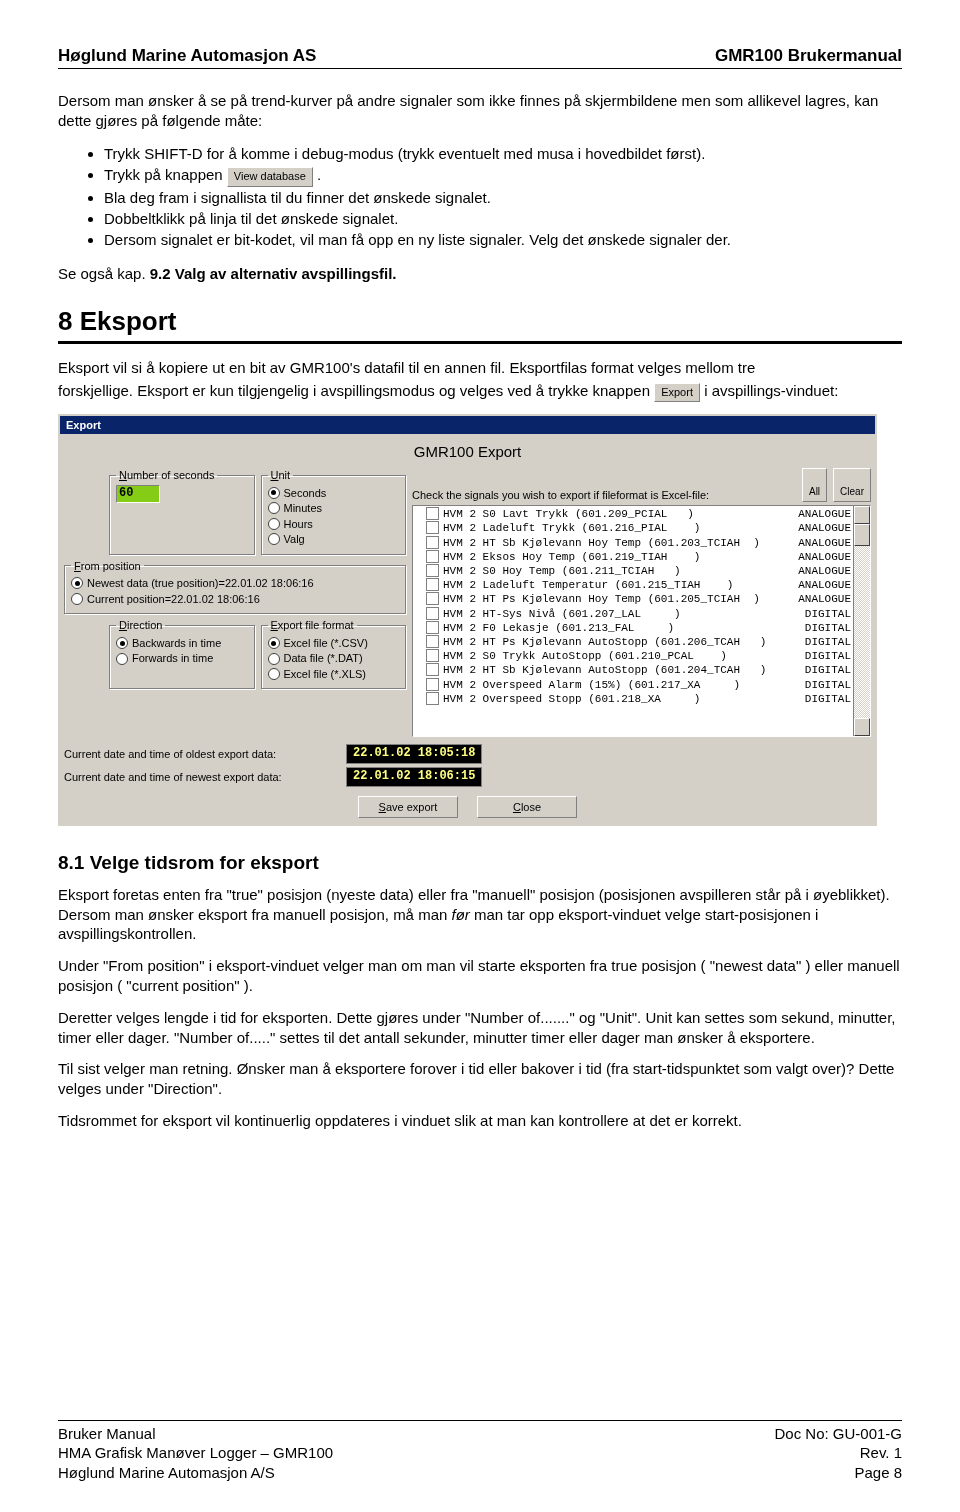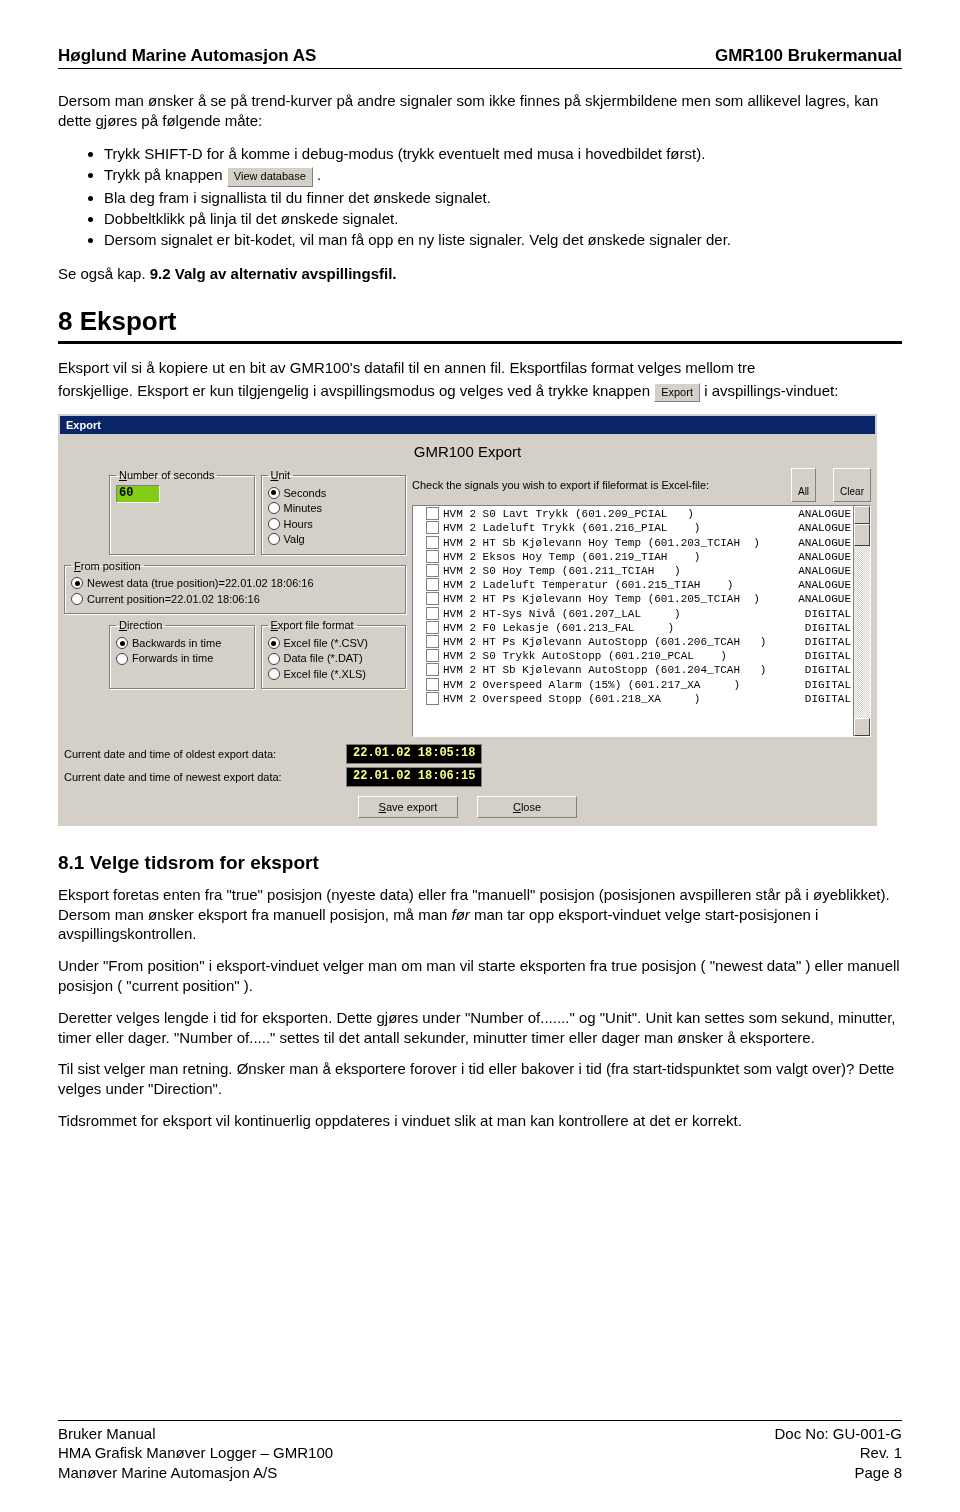--- a/index.html
+++ b/index.html
@@ -27,21 +27,21 @@
   .rightcol { flex:1; }
   fieldset.grp { border:1px solid #808080; margin:0 0 4px 0; padding:2px 6px 6px 6px; box-shadow: inset 1px 1px 0 #fff, 1px 1px 0 #fff; }
   fieldset.grp legend { font-size:11px; padding:0 3px; }
   .row2 { display:flex; gap:6px;margin-left:45px; }
   .row2 > fieldset { flex:1; }
   .numbox { display:inline-block; background:#84cc16; border:1px solid #808080; border-right-color:#fff; border-bottom-color:#fff; width:38px; height:16px; font-family:Liberation Mono, monospace; font-size:12px; font-weight:bold; color:#000; text-align:left; padding:0 2px; }
   .radio { display:flex; align-items:center; gap:4px; margin:1px 0; }
   .radio .r { width:10px; height:10px; border:1px solid #404040; border-radius:50%; background:#fff; display:inline-flex; align-items:center; justify-content:center; }
   .radio .r.sel::after { content:""; width:5px; height:5px; background:#000; border-radius:50%; display:block; }
 
-  .sig-head { display:flex; align-items:center; gap:17px; padding:0 0 3px 0; }
+  .sig-head { display:flex; align-items:flex-end; gap:6px; padding:0 0 3px 0; }
   .sig-head .lbl { flex:1; }
   .smbtn { background:#d4d0c8; border:1px solid #808080; border-top-color:#fff; border-left-color:#fff; font-size:10px; padding:16px 6px; height:16px; line-height:14px; }
   .listbox { background:#fff; border:1px solid #808080; border-right-color:#fff; border-bottom-color:#fff; height:230px; overflow:hidden; display:flex; }
   .listinner { flex:1; font-family:'Courier New',monospace; font-size:11px; color:#000; padding:1px 2px; }
   .listrow { display:flex; white-space:pre; line-height:14.2px;padding-left:11px; }
   .listrow .cb { width:11px; height:11px; border:1px solid #808080; background:#fff; margin-right:4px; flex-shrink:0; }
   .listrow .txt { flex:1; }
   .listrow .type { color:#000; }
   .scrollbar { width:16px; background:#d4d0c8; border-left:1px solid #808080; display:flex; flex-direction:column; }
   .sb-arrow { height:16px; background:#d4d0c8; border:1px solid #fff; border-right-color:#404040; border-bottom-color:#404040; }
@@ -226,21 +226,21 @@
     <p>Til sist velger man retning. Ønsker man å eksportere forover i tid eller bakover i tid (fra start-tidspunktet som valgt over)? Dette velges under "Direction".</p>
     <p>Tidsrommet for eksport vil kontinuerlig oppdateres i vinduet slik at man kan kontrollere at det er korrekt.</p>
   </div>
 
   <div class="footer">
     <hr class="hr-foot">
     <div class="footer-cols">
       <div>
         <div>Bruker Manual</div>
         <div>HMA Grafisk Manøver Logger – GMR100</div>
-        <div>Manøver Marine Automasjon A/S</div>
+        <div>Høglund Marine Automasjon A/S</div>
       </div>
       <div style="text-align:right;">
         <div>Doc No: GU-001-G</div>
         <div>Rev. 1</div>
         <div>Page 8</div>
       </div>
     </div>
   </div>
 </div>
 

